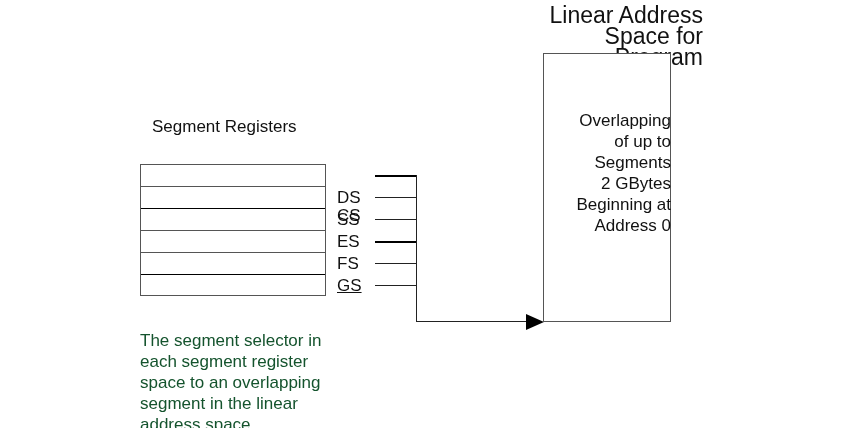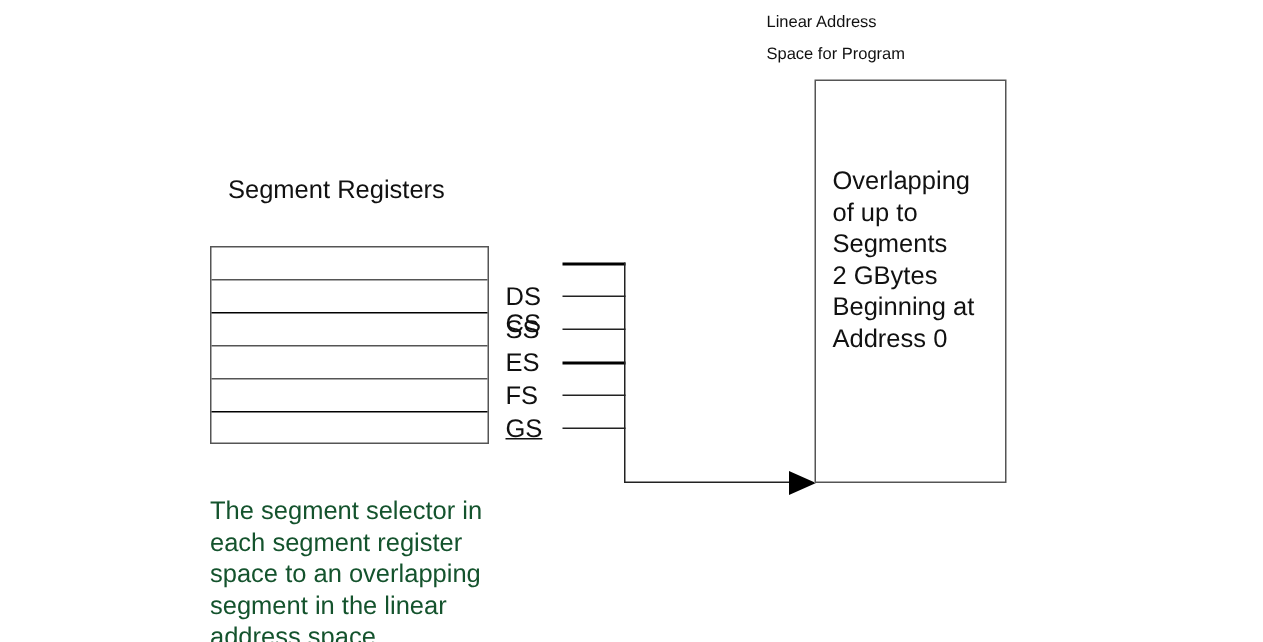--- a/index.html
+++ b/index.html
@@ -102,46 +102,45 @@
     border-bottom: 8px solid transparent;
     border-left: 18px solid #000000;
   }
 
   
   #linear-space-title {
     position: absolute;
     left: 511px;
     top: 5px;
     width: 192px;
-    text-align: left;
-    font-size: 11px;
+    text-align: right;
+    font-size: 23px;
     line-height: 21px;
     color: #111111;
   }
 
   #linear-space-box {
     position: absolute;
     left: 543px;
     top: 53px;
     width: 128px;
     height: 269px;
     border: 1px solid #555555;
     box-sizing: border-box;
     background: #ffffff;
   }
   #linear-space-text {
     position: absolute;
     left: 543px;
     top: 110px;
     width: 128px;
-    text-align: left;
+    text-align: right;
     font-size: 17px;
     line-height: 21px;
     color: #111111;
-    margin-left: 12px;
   }
   #linear-space-text .line {
     white-space: nowrap;
   }
 
   
   #caption {
     position: absolute;
     left: 140px;
     top: 306px;

